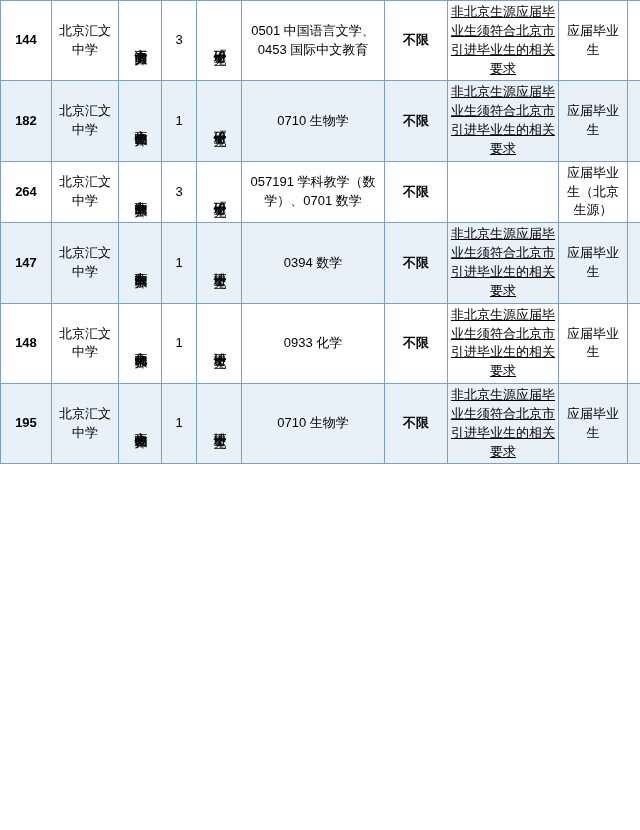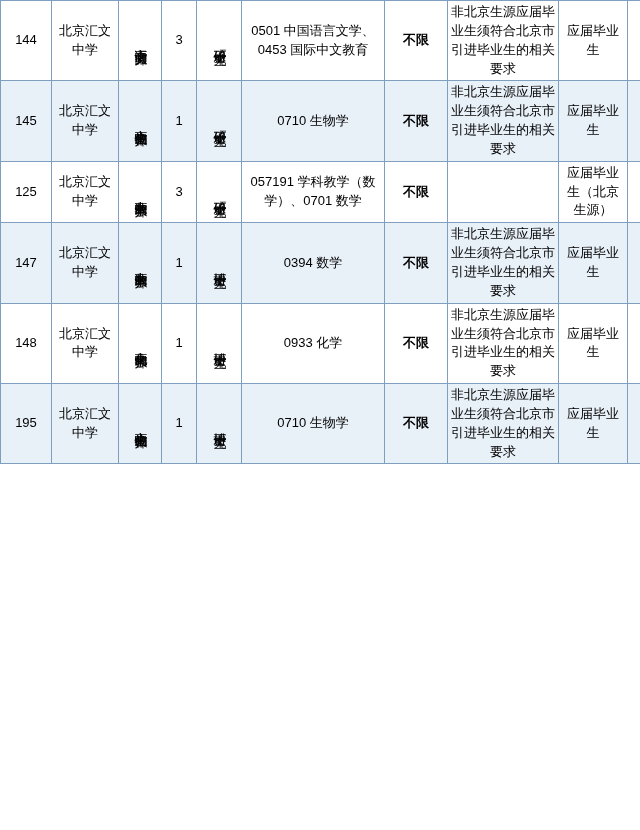--- a/index.html
+++ b/index.html
@@ -26,21 +26,21 @@
     font-size: 13px;
     line-height: 1.45;
     padding: 2px 3px;
     word-break: break-word;
   }
   tr.row-white td { background: #ffffff; }
   tr.row-blue td { background: #e8f0f8; }
 
   td.col-no {
     width: 44px;
-    font-weight: normal;
+    font-weight: bold;
     font-size: 15px;
     margin-top: 8px;
   }
   td.col-school { width: 60px; }
   td.col-post {
     width: 36px;
     padding: 2px 0;
   }
   td.col-count { width: 28px; }
   td.col-degree {
@@ -52,20 +52,21 @@
     text-align: left;
     padding-left: 8px;
     padding-right: 6px;
   }
   td.col-limit { width: 56px; font-weight: bold; }
   td.col-req {
     width: 104px;
     text-align: left;
     padding-left: 7px;
     padding-right: 5px;
+    text-decoration: underline;
   }
   td.col-status { width: 62px; }
   td.col-contact { width: 82px; }
 
   .vert {
     writing-mode: vertical-rl;
     text-orientation: upright;
     display: inline-block;
     letter-spacing: 1px;
     line-height: 1.15;
@@ -88,37 +89,37 @@
       <td class="col-limit">不限</td>
       <td class="col-req">非北京生源应届毕业生须符合北京市引进毕业生的相关要求</td>
       <td class="col-status">应届毕业生</td>
       <td class="col-contact">
         <span class="contact-line">方老师</span>
         <span class="contact-line">67167223</span>
       </td>
     </tr>
 
     <tr class="row-blue">
-      <td class="col-no">145</td>
+      <td class="col-no">182</td>
       <td class="col-school">北京汇文中学</td>
       <td class="col-post"><span class="vert">高中生物教师</span></td>
       <td class="col-count">1</td>
       <td class="col-degree"><span class="vert">硕士研究生</span></td>
       <td class="col-major">0710 生物学</td>
       <td class="col-limit">不限</td>
       <td class="col-req">非北京生源应届毕业生须符合北京市引进毕业生的相关要求</td>
       <td class="col-status">应届毕业生</td>
       <td class="col-contact">
         <span class="contact-line">方老师</span>
         <span class="contact-line">67167223</span>
       </td>
     </tr>
 
     <tr class="row-white">
-      <td class="col-no">125</td>
+      <td class="col-no">264</td>
       <td class="col-school">北京汇文中学</td>
       <td class="col-post"><span class="vert">高中数学教师</span></td>
       <td class="col-count">3</td>
       <td class="col-degree"><span class="vert">硕士研究生</span></td>
       <td class="col-major">057191 学科教学（数学）、0701 数学</td>
       <td class="col-limit">不限</td>
       <td class="col-req"></td>
       <td class="col-status">应届毕业生（北京生源）</td>
       <td class="col-contact">
         <span class="contact-line">方老师</span>

